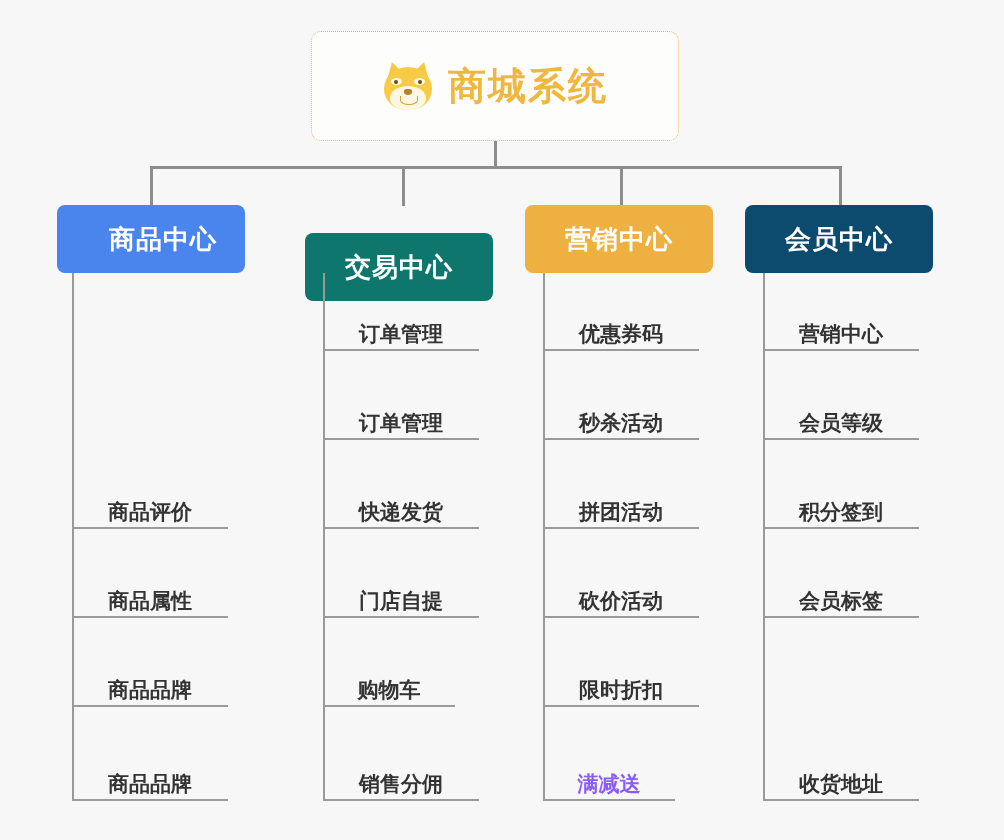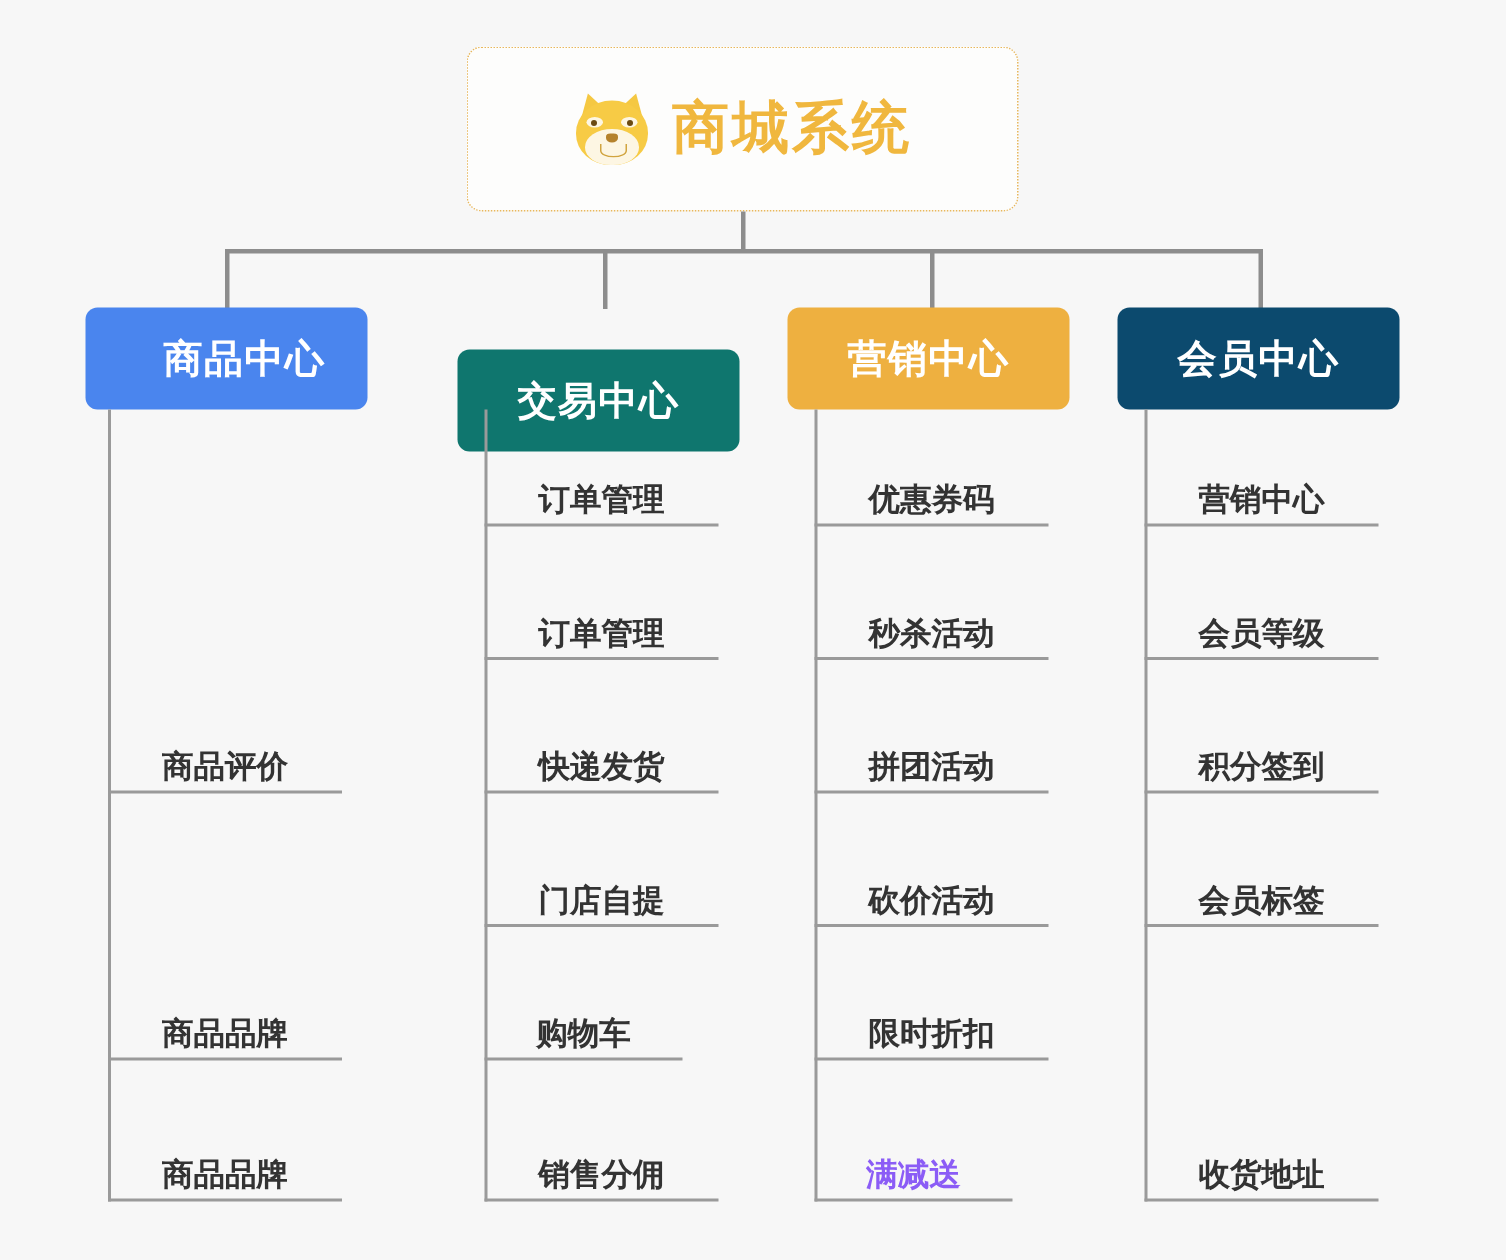--- a/index.html
+++ b/index.html
@@ -201,20 +201,23 @@
   </div>
 
   <div class="trunk" style="left: 72px; top: 273px; height: 528px; background: rgb(154, 154, 154);"></div>
   <div class="trunk" style="left: 323px; top: 273px; height: 528px; background: rgb(154, 154, 154);"></div>
   <div class="trunk" style="left: 543px; top: 273px; height: 528px; background: rgb(154, 154, 154);"></div>
   <div class="trunk" style="left: 763px; top: 273px; height: 528px; background: rgb(154, 154, 154);"></div>
 
   <div class="leaf" style="left: 72px; top: 485px; min-width: 156px; border-bottom-color: rgb(154, 154, 154);">
     <span class="leaf-label" style="color: rgb(51, 51, 51);">商品评价</span>
   </div>
+  <div class="leaf" style="left: 72px; top: 574px; min-width: 156px; border-bottom-color: rgb(154, 154, 154);">
+    <span class="leaf-label" style="color: rgb(51, 51, 51);">商品属性</span>
+  </div>
   <div class="leaf" style="left: 72px; top: 663px; min-width: 156px; border-bottom-color: rgb(154, 154, 154);">
     <span class="leaf-label" style="color: rgb(51, 51, 51);">商品品牌</span>
   </div>
   <div class="leaf" style="left: 72px; top: 757px; min-width: 156px; border-bottom-color: rgb(154, 154, 154);">
     <span class="leaf-label" style="color: rgb(51, 51, 51);">商品品牌</span>
   </div>
 
   <div class="leaf" style="left: 323px; top: 307px; min-width: 156px; border-bottom-color: rgb(154, 154, 154);">
     <span class="leaf-label" style="color: rgb(51, 51, 51);">订单管理</span>
   </div>

